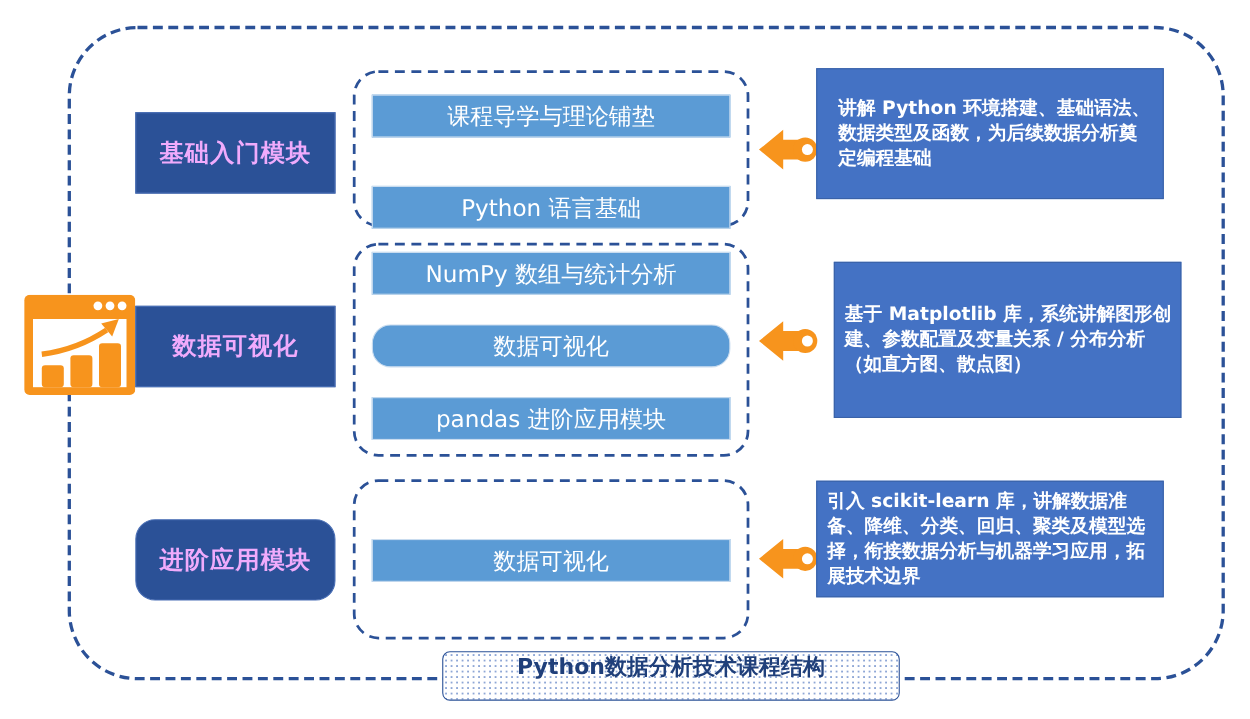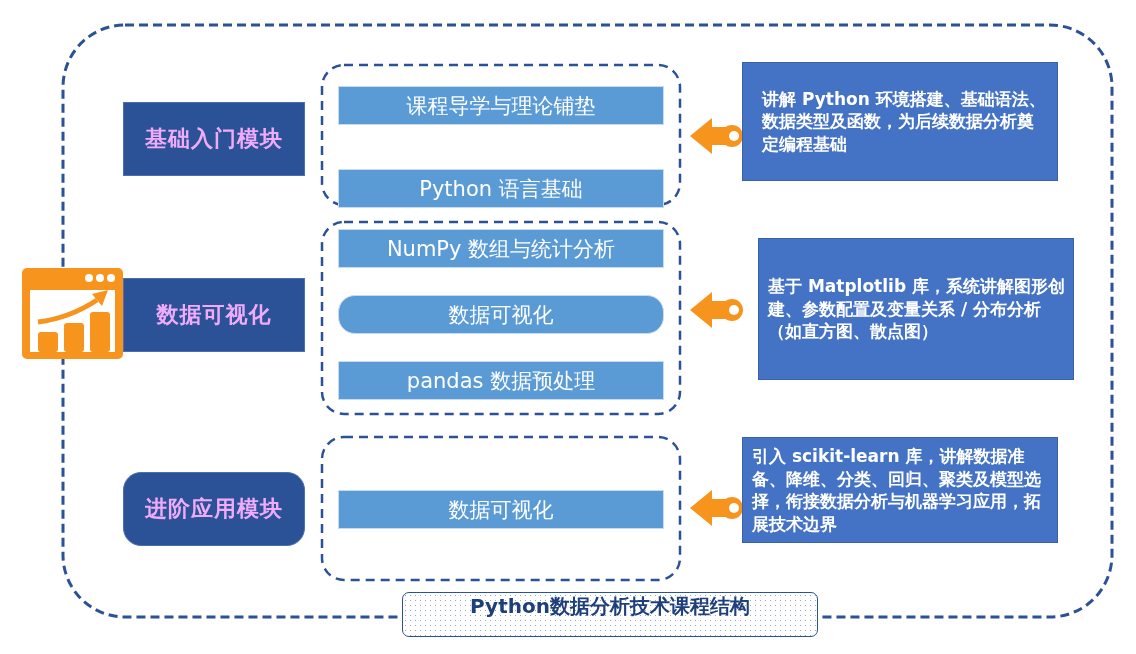--- a/index.html
+++ b/index.html
@@ -66,21 +66,21 @@
 
 <div class="module-label" style="top:102px;">基础入门模块</div>
 <div class="module-label" style="top:278px;">数据可视化</div>
 <div class="module-label" style="top:472px;border-radius:18px;">进阶应用模块</div>
 
 <div class="item" style="top:86px;">课程导学与理论铺垫</div>
 <div class="item" style="top:154px;margin-top:15px;">Python 语言基础</div>
 
 <div class="item" style="top:229px;">NumPy 数组与统计分析</div>
 <div class="item" style="top:295px;border-radius:17px;">数据可视化</div>
-<div class="item" style="top:361px;">pandas 数据预处理</div>
+<div class="item" style="top:361px;">pandas 进阶应用模块</div>
 
 <div class="item" style="top:490px;">数据可视化</div>
 
 <svg class="arrow" style="top:116px;" viewBox="0 0 58 40">
   <polygon points="2,20 24,2 24,11 44,11 44,29 24,29 24,38" fill="#F7941D"></polygon>
   <circle cx="44" cy="20" r="11" fill="#F7941D"></circle>
   <circle cx="46" cy="20" r="5" fill="#fff"></circle>
 </svg>
 <svg class="arrow" style="top:290px;" viewBox="0 0 58 40">
   <polygon points="2,20 24,2 24,11 44,11 44,29 24,29 24,38" fill="#F7941D"></polygon>

